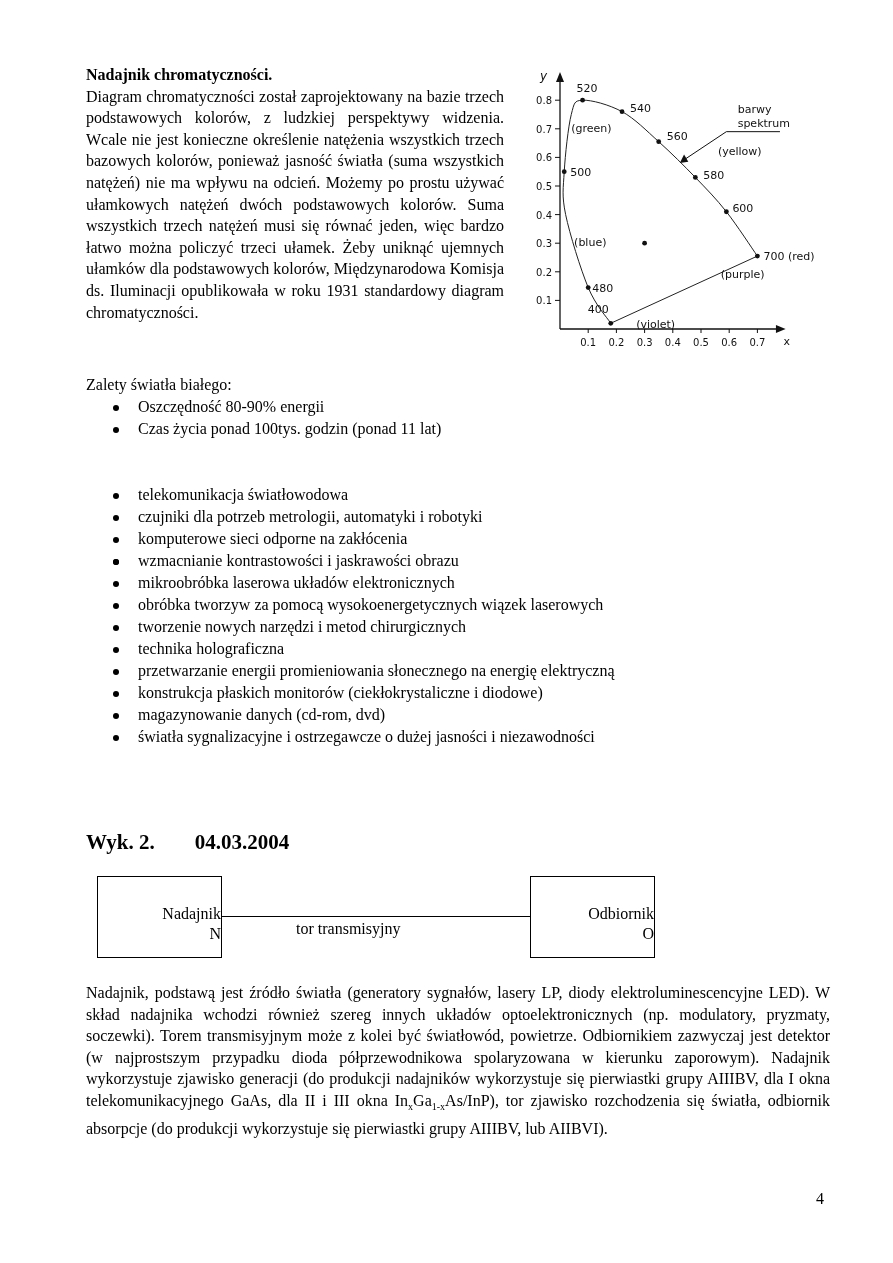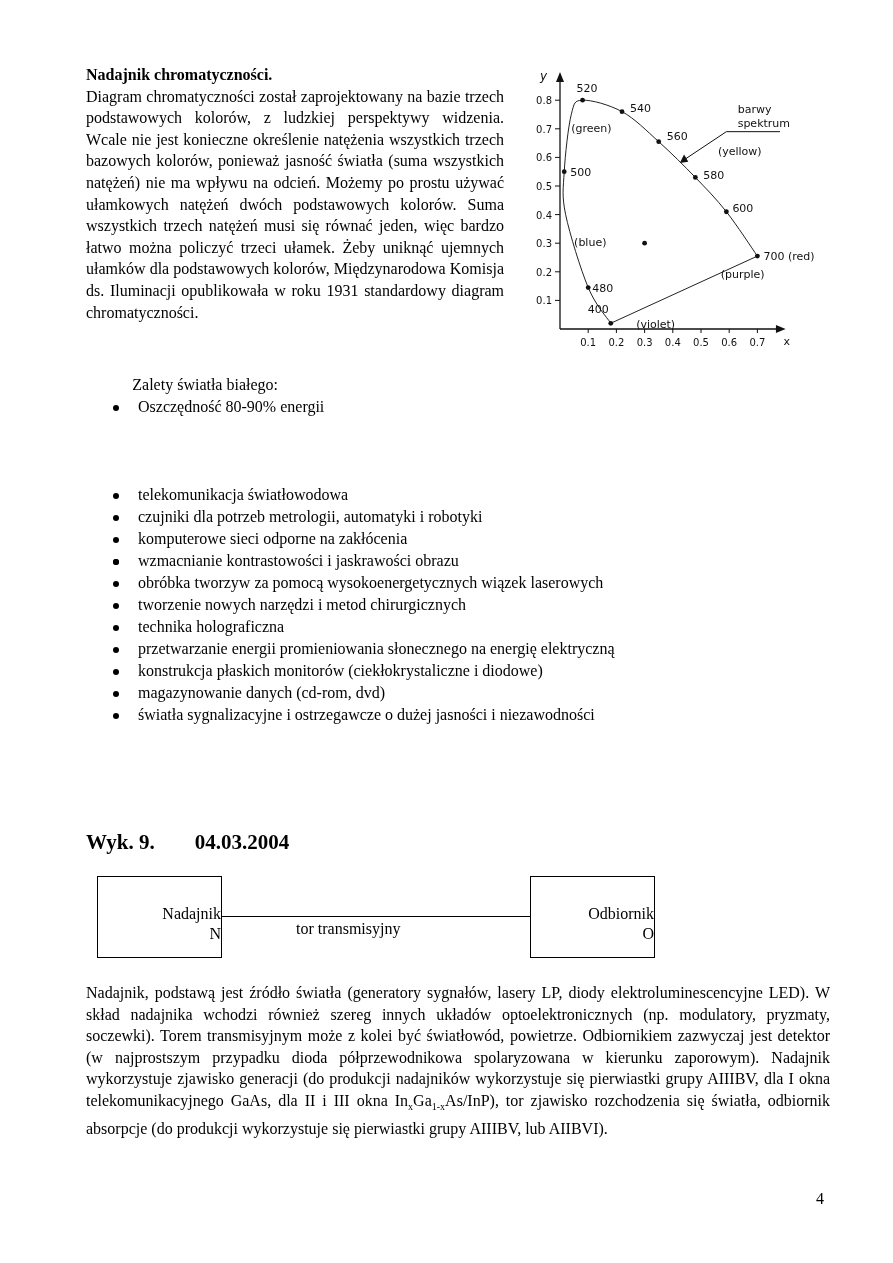--- a/index.html
+++ b/index.html
@@ -5,21 +5,21 @@
   html, body { margin: 0; padding: 0; background: #ffffff; }
   body { width: 893px; height: 1263px; position: relative; overflow: hidden;
          font-family: "Liberation Serif", serif; color: #000; }
   .abs { position: absolute; }
   .intro { left: 86px; top: 64px; width: 418px; font-size: 16px; line-height: 21.6px; }
   .intro h3 { margin: 0; font-size: 16px; font-weight: bold; line-height: 21.6px; }
   .intro p { margin: 0; text-align: justify; text-align-last: left; }
   .chart { left: 520px; top: 62px; width: 310px; height: 292px; }
   .chart svg text { font-family: "DejaVu Sans", sans-serif; }
   .sec { left: 86px; font-size: 16px; line-height: 22px; }
-  .sec .title { margin: 0; text-align: center; }
+  .sec .title { margin: 0; }
   .sec .title.bold { font-weight: bold; }
   ul.bul { list-style: none; margin: 0; padding: 0; }
   ul.bul li { position: relative; padding-left: 52px; white-space: nowrap; }
   ul.bul li .dot { position: absolute; left: 27px; top: 9px; width: 6px; height: 6px; border-radius: 50%; background: #000; }
   .lecture { left: 86px; top: 830px; font-size: 21px; font-weight: bold; }
   .lecture span.date { margin-left: 40px; }
   .block { position: absolute; border: 1px solid #000; background: #fff; text-align: right; font-size: 16px; line-height: 20px; }
   .link-line { position: absolute; height: 0; border-top: 1px solid #000; }
   .body-text { left: 86px; top: 982px; width: 744px; font-size: 16px; line-height: 21.6px; text-align: justify; }
   .body-text p { margin: 0; }
@@ -101,42 +101,44 @@
       <text x="217.66" y="65.37" font-size="11" text-anchor="start" fill="#111">spektrum</text>
       <polyline points="259.96000000000004,69.66000000000003 206.38,69.66000000000003 161.26,99.69" fill="none" stroke="#111" stroke-width="1"></polyline>
       <polygon points="159.85,101.12 168.31,99.69 164.07999999999998,92.53999999999999" fill="#111"></polygon>
     </svg>
 </div>
 
 <div class="abs sec" style="top:374px;">
   <p class="title">Zalety światła białego:</p>
   <ul class="bul" id="adv-list">
       <li><span class="dot"></span><span>Oszczędność 80-90% energii</span></li>
+      <li><span class="dot"></span><span>Czas życia ponad 100tys. godzin (ponad 11 lat)</span></li>
     </ul>
 </div>
 
 <div class="abs sec" style="top:484px;">
   <ul class="bul" id="app-list">
       <li><span class="dot"></span><span>telekomunikacja światłowodowa</span></li>
       <li><span class="dot"></span><span>czujniki dla potrzeb metrologii, automatyki i robotyki</span></li>
       <li><span class="dot"></span><span>komputerowe sieci odporne na zakłócenia</span></li>
       <li><span class="dot"></span></li>
       <li><span class="dot"></span><span>wzmacnianie kontrastowości i jaskrawości obrazu</span></li>
+      <li><span class="dot"></span><span>mikroobróbka laserowa układów elektronicznych</span></li>
       <li><span class="dot"></span><span>obróbka tworzyw za pomocą wysokoenergetycznych wiązek laserowych</span></li>
       <li><span class="dot"></span><span>tworzenie nowych narzędzi i metod chirurgicznych</span></li>
       <li><span class="dot"></span><span>technika holograficzna</span></li>
       <li><span class="dot"></span><span>przetwarzanie energii promieniowania słonecznego na energię elektryczną</span></li>
       <li><span class="dot"></span><span>konstrukcja płaskich monitorów (ciekłokrystaliczne i diodowe)</span></li>
       <li><span class="dot"></span><span>magazynowanie danych (cd-rom, dvd)</span></li>
       <li><span class="dot"></span><span>światła sygnalizacyjne i ostrzegawcze o dużej jasności i niezawodności</span></li>
     </ul>
 </div>
 
 <div class="abs lecture">
-  <span>Wyk. 9.</span><span class="date">04.03.2004</span>
+  <span>Wyk. 2.</span><span class="date">04.03.2004</span>
 </div>
 
 <div class="block" style="left:97px; top:876px; width:123px; height:80px;">
   <div style="padding-top:27px;">
     <div>Nadajnik</div>
     <div>N</div>
   </div>
 </div>
 <div class="link-line" style="left:221px; top:916px; width:309px;"></div>
 <div class="abs" style="left:296px; top:920px; font-size:16px;">tor transmisyjny</div>

